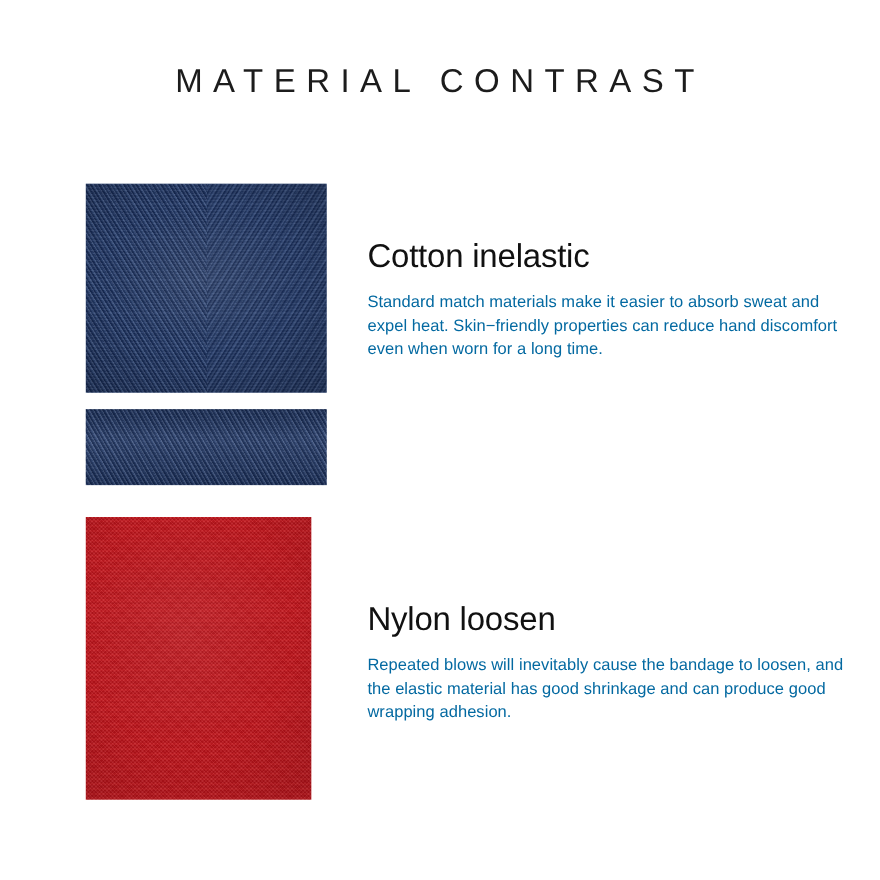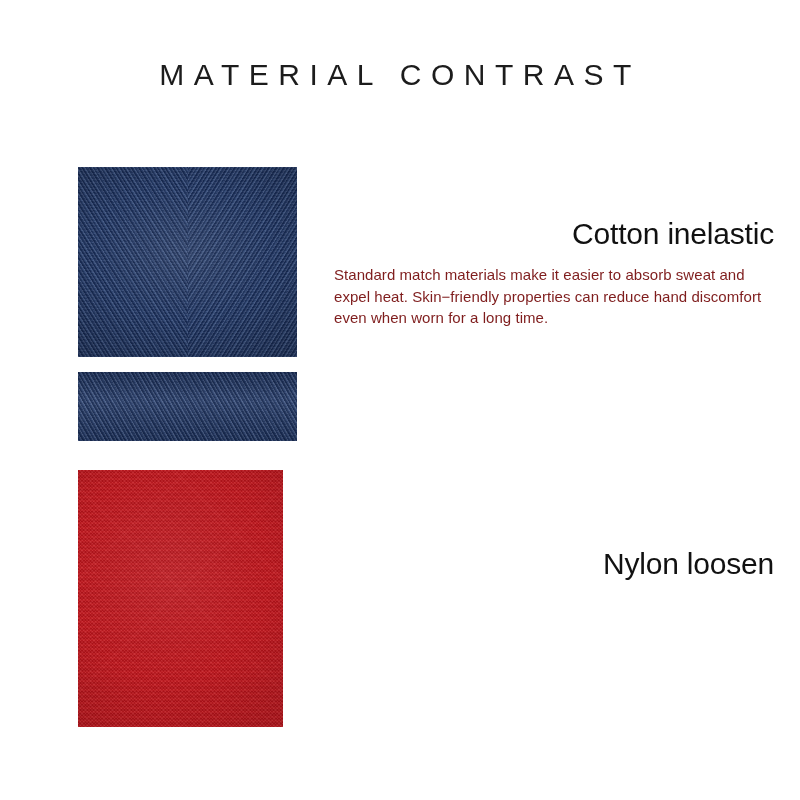--- a/index.html
+++ b/index.html
@@ -184,28 +184,27 @@
 
   .block-heading {
     font-family: "Liberation Sans", sans-serif;
     font-size: 30px;
     font-weight: 400;
     color: #111111;
     line-height: 36px;
     letter-spacing: -0.2px;
     margin: 0;
     white-space: nowrap;
-    text-align: right;
   }
 
   .block-body {
     font-family: "Liberation Sans", sans-serif;
     font-size: 15px;
     font-weight: 400;
-    color: #7f1d1d;
+    color: #0369a1;
     line-height: 21.5px;
     letter-spacing: 0.05px;
     margin: 0;
     padding-top: 12px;
     width: 436px;
   }
 </style>
 </head>
 <body>
 
@@ -228,15 +227,16 @@
     <div class="weave-shade"></div>
   </div>
 
   <div class="block block-cotton">
     <div class="block-heading">Cotton inelastic</div>
     <div class="block-body">Standard match materials make it easier to absorb sweat and expel heat. Skin−friendly properties can reduce hand discomfort even when worn for a long time.</div>
   </div>
 
   <div class="block block-nylon">
     <div class="block-heading">Nylon loosen</div>
+    <div class="block-body">Repeated blows will inevitably cause the bandage to loosen, and the elastic material has good shrinkage and can produce good wrapping adhesion.</div>
   </div>
 
 </div>
 
 </body></html>

